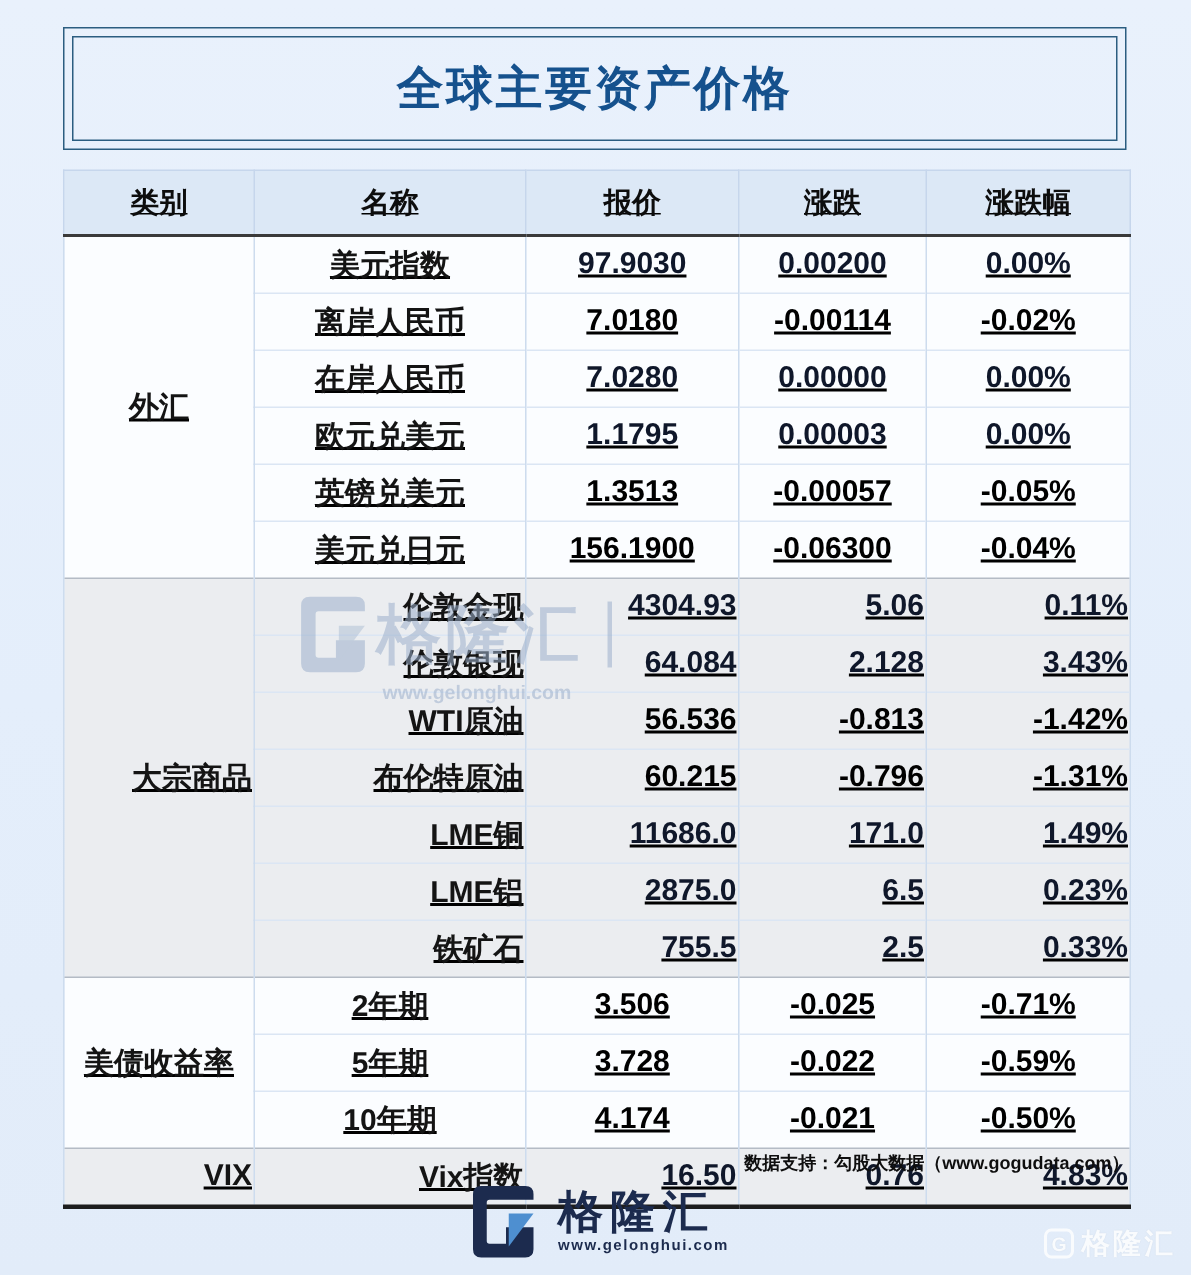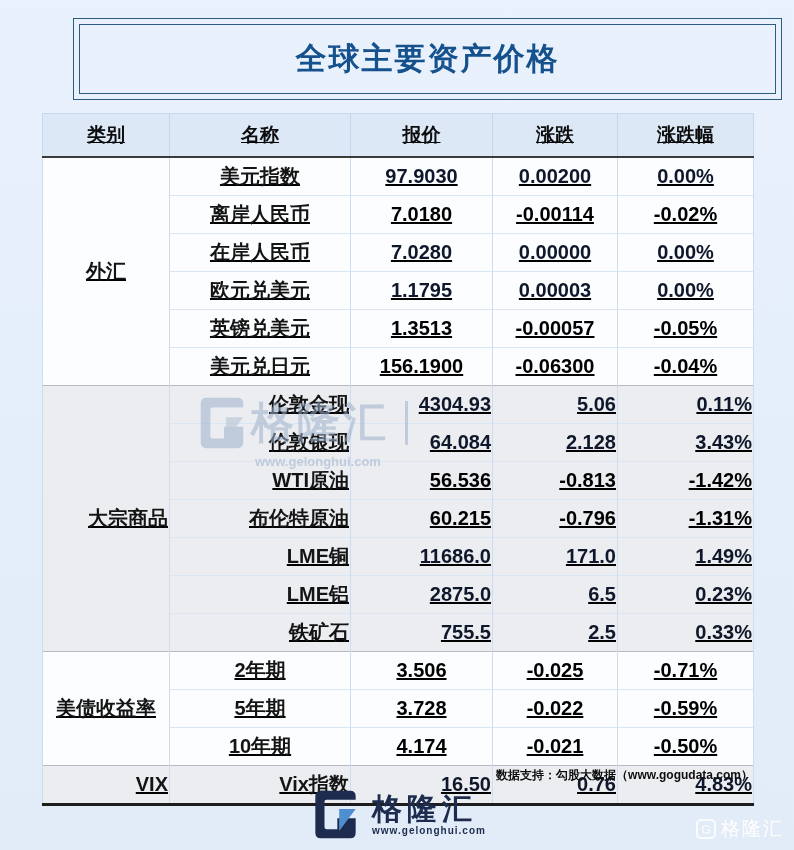--- a/index.html
+++ b/index.html
@@ -4,21 +4,21 @@
 <style>
   html,body{margin:0;padding:0;}
   .page{
     position:relative;width:794px;height:850px;overflow:hidden;
     background:linear-gradient(180deg,#e9f1fc 0%,#e4eefb 55%,#e2ecf9 100%);
     font-family:"Liberation Sans","DejaVu Sans",sans-serif;
   }
   
   .title-box{
     position:absolute;left:42px;top:18px;width:709px;height:82px;
-    border:1px solid #2b5d80;padding:5px;box-sizing:border-box;margin-left:31px;
+    border:1px solid #2b5d80;padding:5px;box-sizing:border-box;
   }
   .title-inner{
     width:100%;height:100%;border:1px solid #2b5d80;
     display:flex;align-items:center;justify-content:center;box-sizing:border-box;
   }
   .title-text{font-size:31px;font-weight:bold;color:#15518d;letter-spacing:2px;}
   
   table.assets{
     position:absolute;left:42px;top:113px;width:711px;
     border-collapse:collapse;table-layout:fixed;text-decoration:underline;

